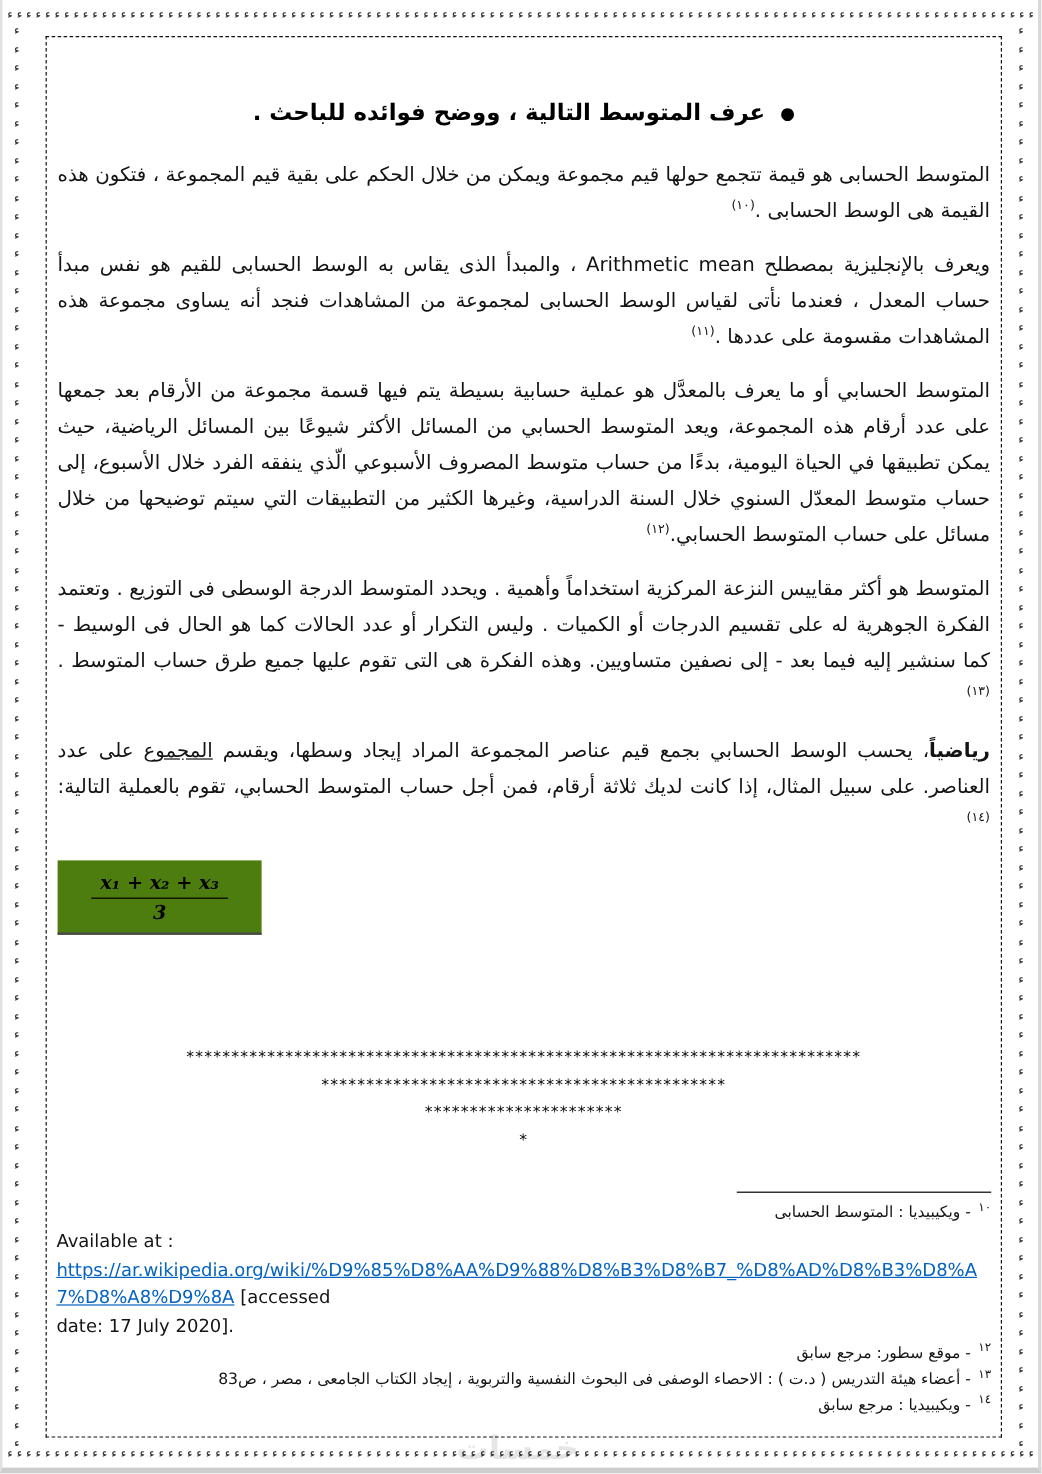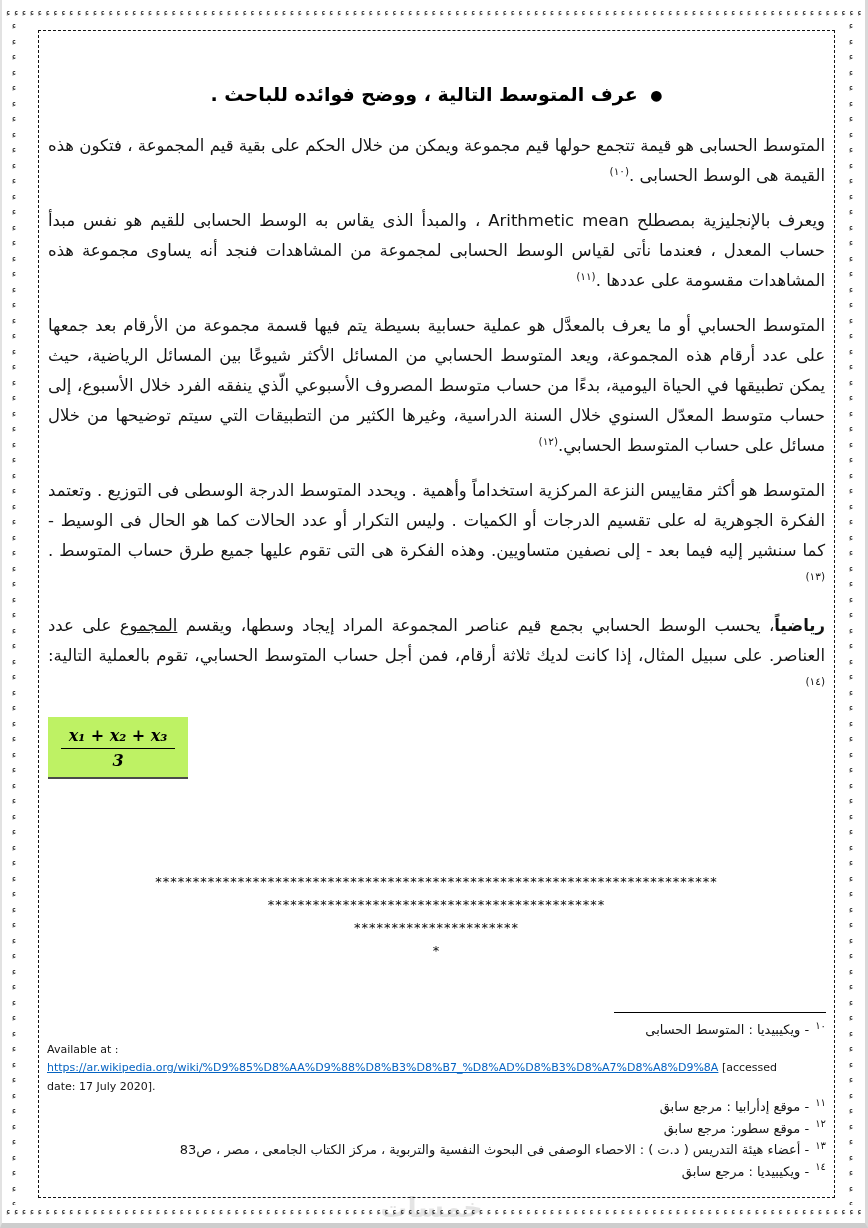--- a/index.html
+++ b/index.html
@@ -28,35 +28,35 @@
   .doc-title .bullet { font-size:14px; vertical-align:1px; padding-left:6px; }
   p.body-text {
     font-size:16.5px; line-height:1.82; text-align:justify;
     margin:0 0 15px 0;
   }
   sup.ref { font-size:10.5px; vertical-align:super; line-height:0; }
   .u { text-decoration:underline; }
   b.lead { font-weight:bold; }
   
   .formula-box {
-    width:140px; margin:16px auto 0 0; background:#bef264;
+    width:170px; margin:16px auto 0 0; background:#4d7c0f;
     padding:9px 12px 7px 12px; border-bottom:2.5px solid #4a4a4a;
     direction:ltr; display:block; box-sizing:border-box;
   }
   .frac { text-align:center; font-family:"DejaVu Serif", serif; font-style:italic; font-weight:bold; color:#000; }
   .frac .num { display:inline-block; border-bottom:1.6px solid #000; padding:0 8px 3px 8px; font-size:16px; }
   .frac .den { font-size:16px; padding-top:2px; }
   
   .stars { margin-top:92px; text-align:center; font-size:13px; letter-spacing:1px; line-height:1.75; color:#0a0a0a; direction:ltr; }
   
   .footnotes { position:absolute; left:8px; right:8px; bottom:14px; direction:rtl; font-size:13px; line-height:1.5; }
   .fn-sep { width:212px; border-top:1.3px solid #000; margin:0 0 7px 0; }
   .fn-ar { text-align:right; margin:2px 0; }
   .fn-ar sup { font-size:10px; vertical-align:super; line-height:0; padding-left:2px; }
-  .fn-en { direction:ltr; text-align:left; margin:2px 0; font-size:11px; }
+  .fn-en { direction:ltr; text-align:left; margin:2px 0; font-size:15px; }
   a.link { color:#0563c1; text-decoration:underline; word-break:break-all; }
   
   .watermark {
     position:absolute; bottom:0; left:50%; transform:translateX(-52%);
     font-size:27px; font-weight:bold; color:#000; opacity:0.10; z-index:5; pointer-events:none;
   }
 </style>
 </head>
 <body>
 
@@ -286,25 +286,24 @@
       <div class="fn-sep"></div>
 
       <div class="fn-ar"><sup>١٠</sup><span> - ويكيبيديا : المتوسط الحسابى</span></div>
 
       <div class="fn-en"><span>Available at :</span></div>
 
       <div class="fn-en"><a class="link" href="#">https://ar.wikipedia.org/wiki/%D9%85%D8%AA%D9%88%D8%B3%D8%B7_%D8%AD%D8%B3%D8%A7%D8%A8%D9%8A</a><span> [accessed</span></div>
 
       <div class="fn-en"><span>date: 17 July 2020].</span></div>
 
-      <div class="fn-ar"><sup>١١</sup><span> - موقع إدأرابيا : مرجع سابق</span></div>
 
       <div class="fn-ar"><sup>١٢</sup><span> - موقع سطور: مرجع سابق</span></div>
 
-      <div class="fn-ar"><sup>١٣</sup><span> - أعضاء هيئة التدريس ( د.ت ) : الاحصاء الوصفى فى البحوث النفسية والتربوية ، مركز الكتاب الجامعى ، مصر ، ص83</span></div>
+      <div class="fn-ar"><sup>١٣</sup><span> - أعضاء هيئة التدريس ( د.ت ) : الاحصاء الوصفى فى البحوث النفسية والتربوية ، إيجاد الكتاب الجامعى ، مصر ، ص83</span></div>
 
       <div class="fn-ar"><sup>١٤</sup><span> - ويكيبيديا : مرجع سابق</span></div>
     </div>
 
   </div>
 
   <div class="watermark">خمسات</div>
 
 </div>
 

